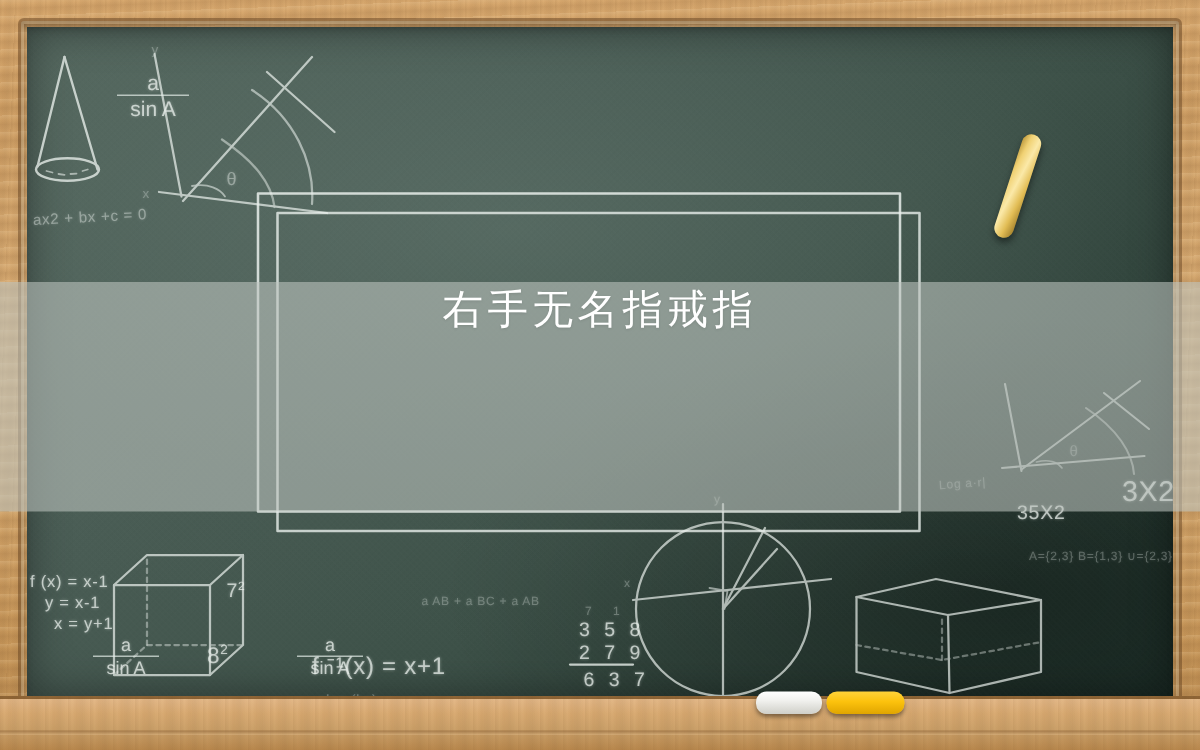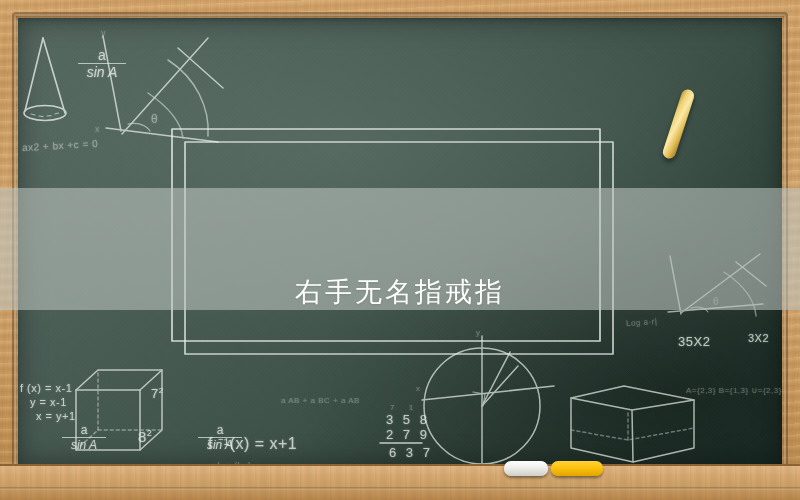--- a/index.html
+++ b/index.html
@@ -104,21 +104,21 @@
     font-family: "Liberation Sans", sans-serif;
     text-shadow: 0 0 2px rgba(235,242,238,0.55);
     white-space: nowrap;
     letter-spacing: 0.5px;
   }
   .ctext.dim { opacity: 0.48; }
   .ctext.faint { opacity: 0.33; }
   .frac { position: absolute; color:#e6ece8; opacity:0.82; text-align:center; text-shadow:0 0 2px rgba(235,242,238,0.5); }
   .frac .num { display:block; line-height:1.0; }
   .frac .bar { display:block; border-top:1.4px solid rgba(230,238,234,0.85); margin:1px 0 1px 0; }
-  .frac .den { display:block; line-height:1.0;font-style:italic; }
+  .frac .den { display:block; line-height:1.0; }
 
   
   .chalk-stick {
     position: absolute;
     border-radius: 6px;
   }
   #chalk-diagonal {
     left: 672px; top: 88px;
     width: 13px; height: 72px;
     transform: rotate(18deg);
@@ -139,24 +139,24 @@
     background: linear-gradient(180deg, #ffd23a 0%, #fcc20d 45%, #e0a500 100%);
     border-radius: 7px;
     box-shadow: 0 2px 3px rgba(0,0,0,0.42);
   }
 
   
   .caption-band {
     position: absolute;
     left: 0; right: 0;
     top: 188px;
-    height: 122px;
+    height: 153px;
     background: rgba(190,196,192,0.58);
     display: flex;
-    align-items: flex-end;
+    align-items: flex-start;
     justify-content: center;
   }
   .caption-text {
     color: #ffffff;
     font-size: 27px;
     letter-spacing: 3px;
     font-family: "DejaVu Sans", "Liberation Sans", sans-serif;
     text-shadow: 0 1px 2px rgba(0,0,0,0.10);
   }
 </style>
@@ -277,23 +277,23 @@
 
       <div class="ctext faint" style="left:263px; top:378px; font-size:8px;">a AB + a BC + a AB</div>
 
       <div class="ctext" style="left:190px; top:414px; font-size:16px;">f ⁻¹(x)  =  x+1</div>
 
       <div class="ctext faint" style="left:194px; top:443px; font-size:9px;">alog (bc)</div>
 
       <div class="ctext faint" style="left:608px; top:300px; font-size:8px; transform:rotate(-4deg);">Log a·r|</div>
 
       <div class="ctext" style="left:660px; top:316px; font-size:13px;">35X2</div>
-      <div class="ctext" style="left:730px; top:314px; font-size:11px;">3X2</div>
-
-      <div class="ctext faint" style="left:668px; top:348px; font-size:8px;margin-top:20px;">A={2,3}  B={1,3}  ∪={2,3}</div>
+      <div class="ctext" style="left:730px; top:300px; font-size:19px;">3X2</div>
+
+      <div class="ctext faint" style="left:668px; top:348px; font-size:8px;">A={2,3}  B={1,3}  ∪={2,3}</div>
 
       <div class="ctext faint" style="left:372px; top:385px; font-size:8px; letter-spacing:6px;">7 1</div>
       <div class="ctext" style="left:368px; top:394px; font-size:13px; letter-spacing:3px;text-align:center;">3 5 8</div>
       <div class="ctext" style="left:368px; top:409px; font-size:13px; letter-spacing:3px;text-align:center;">2 7 9</div>
       <div class="ctext" style="left:371px; top:427px; font-size:13px; letter-spacing:3px;">6 3 7</div>
 
       <div class="ctext faint" style="left:458px; top:310px; font-size:8px;">y</div>
       <div class="ctext faint" style="left:398px; top:366px; font-size:8px;">x</div>
     </div>
 

